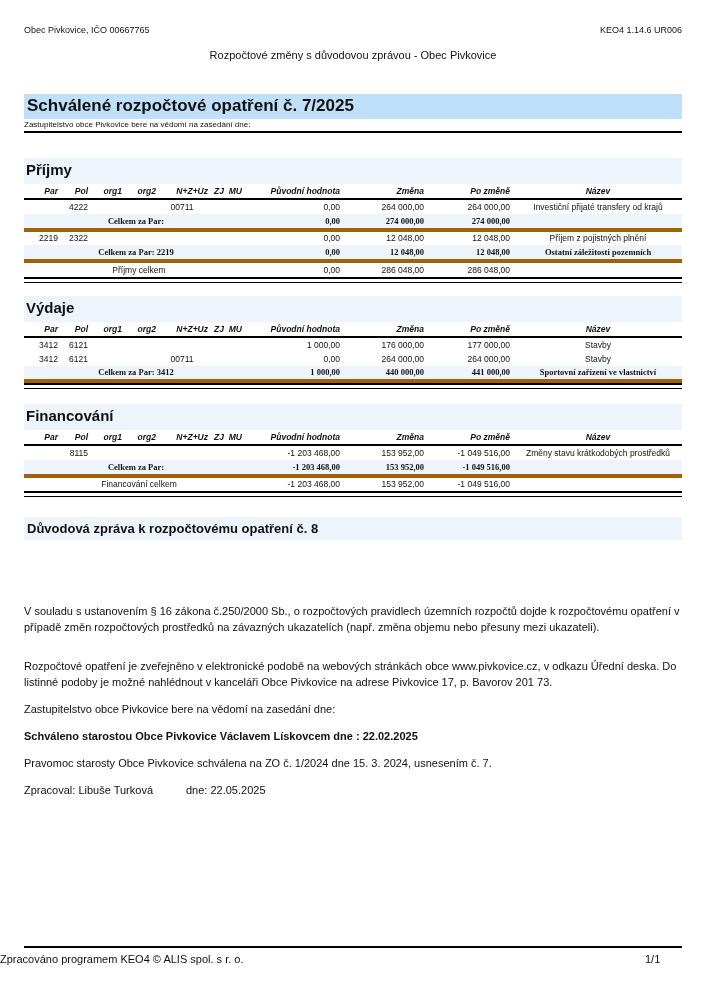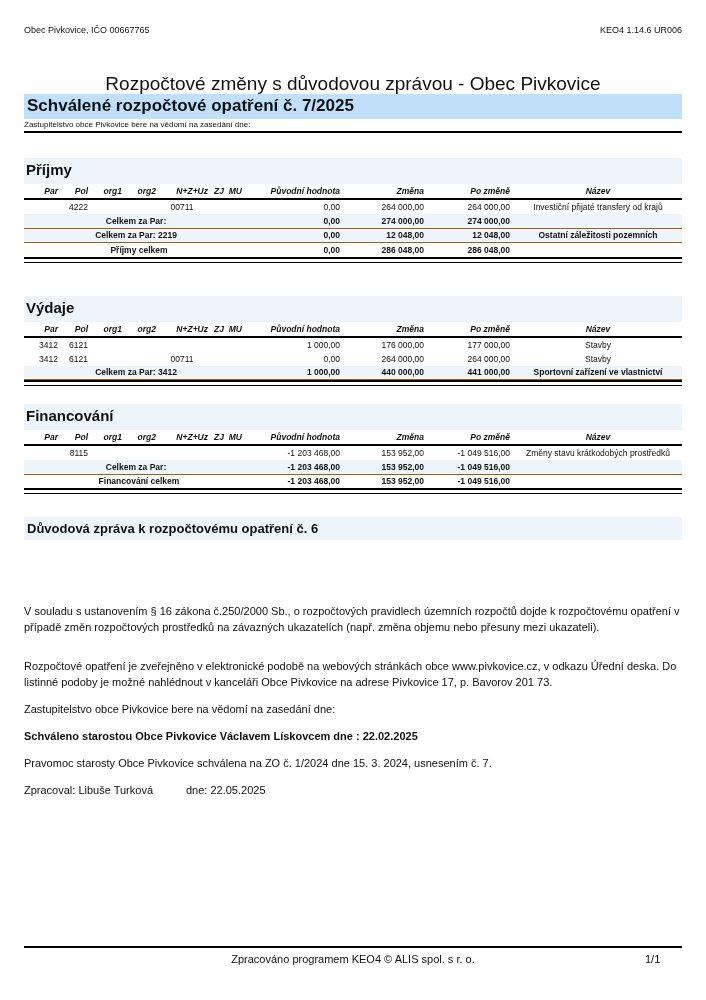--- a/index.html
+++ b/index.html
@@ -1,50 +1,50 @@
 <!DOCTYPE html>
 <html><head>
 <meta charset="utf-8">
 <style>
   html, body { margin: 0; padding: 0; background: #ffffff; }
   body { width: 706px; height: 1000px; position: relative; overflow: hidden;
          font-family: "Liberation Sans", sans-serif; color: #111; }
   .abs { position: absolute; }
   .hdr-left { left: 24px; top: 25px; font-size: 9px; }
   .hdr-right { right: 24px; top: 25px; font-size: 9px; text-align: right; }
-  .doc-title { left: 0; width: 706px; top: 49px; text-align: center; font-size: 19px; margin-top: 24px; }
+  .doc-title { left: 0; width: 706px; top: 49px; text-align: center; font-size: 11px; }
   .main-band { left: 24px; top: 94px; width: 658px; height: 25px; background: #c0e0fa; }
   .main-title { left: 27px; top: 96px; font-size: 17px; font-weight: bold; }
   .main-sub { left: 24px; top: 120px; font-size: 8px; }
   .main-rule { left: 24px; top: 131px; width: 658px; height: 0; border-top: 2px solid #000; }
 
   .section { position: absolute; left: 24px; width: 658px; }
   .sec-band { height: 26px; background: #eef4fc; position: relative; }
   .sec-title { position: absolute; left: 2px; top: 3px; font-size: 15px; font-weight: bold; }
   table.grid { border-collapse: collapse; width: 658px; table-layout: fixed; font-size: 8.5px; }
   table.grid th { font-style: italic; font-weight: bold; height: 14px; padding: 0; white-space: nowrap; }
   table.grid thead tr { border-bottom: 2px solid #000; }
   table.grid td { height: 13.8px; padding: 0; white-space: nowrap; overflow: hidden; }
   .r { text-align: right; }
   .l { text-align: center; }
   .c { text-align: center; }
   tr.sum td { font-weight: bold; background: #eef4fc; }
-  tr.sum { border-bottom: 1px solid #a16207; }
-  tr.tot td { font-weight: bold; }
+  tr.sum { border-bottom: 4px solid #a16207; font-family: Liberation Serif, serif; }
+  tr.tot td { font-weight: normal; }
   .double { height: 3px; border-top: 2px solid #000; border-bottom: 1px solid #000; }
   .pl { padding-left: 4px !important; }
   .span-lbl { padding-left: 6px !important; }
   .tot-lbl { padding-left: 12px !important; }
 
   .reason-band { left: 24px; top: 517px; width: 658px; height: 23px; background: #eef4fc; }
   .reason-title { left: 27px; top: 521px; font-size: 13px; font-weight: bold; }
   .para { left: 24px; width: 660px; font-size: 11px; line-height: 15.5px; }
   .bold { font-weight: bold; }
   .foot-rule { left: 24px; top: 946px; width: 658px; height: 0; border-top: 2px solid #000; }
-  .foot-text { left: 0; width: 706px; top: 953px; text-align: center; font-size: 11px; }
+  .foot-text { left: 0; width: 706px; top: 953px; text-align: left; font-size: 11px; }
   .foot-page { left: 645px; top: 953px; font-size: 11px; }
 </style>
 </head>
 <body>
 
 <div class="abs hdr-left">Obec Pivkovice, IČO 00667765</div>
 <div class="abs hdr-right">KEO4 1.14.6 UR006</div>
 <div class="abs doc-title">Rozpočtové změny s důvodovou zprávou - Obec Pivkovice</div>
 
 <div class="abs main-band"></div>
@@ -99,20 +99,33 @@
         <td class="r">264 000,00</td>
         <td class="l pl">Investiční přijaté transfery od krajů</td>
         </tr>
         <tr class="sum">
         <td colspan="7" class="l span-lbl">Celkem za Par:</td>
         <td class="r">0,00</td>
         <td class="r">274 000,00</td>
         <td class="r">274 000,00</td>
         <td class="l pl"></td>
         </tr>
+        <tr>
+        <td class="r">2219</td>
+        <td class="r">2322</td>
+        <td class="l pl"></td>
+        <td class="l"></td>
+        <td class="c"></td>
+        <td></td>
+          <td></td>
+        <td class="r">0,00</td>
+        <td class="r">12 048,00</td>
+        <td class="r">12 048,00</td>
+        <td class="l pl">Příjem z pojistných plnění</td>
+        </tr>
         <tr class="sum">
         <td colspan="7" class="l span-lbl">Celkem za Par: 2219</td>
         <td class="r">0,00</td>
         <td class="r">12 048,00</td>
         <td class="r">12 048,00</td>
         <td class="l pl">Ostatní záležitosti pozemních</td>
         </tr>
         <tr class="tot">
       <td colspan="7" class="l tot-lbl">Příjmy celkem</td>
       <td class="r">0,00</td>
@@ -255,21 +268,21 @@
       <td class="r">153 952,00</td>
       <td class="r">-1 049 516,00</td>
       <td></td>
         </tr>
       </tbody>
     </table>
     <div class="double"></div>
   </div>
 
 <div class="abs reason-band"></div>
-<div class="abs reason-title">Důvodová zpráva k rozpočtovému opatření č. 6</div>
+<div class="abs reason-title">Důvodová zpráva k rozpočtovému opatření č. 8</div>
 
 <div class="abs para" style="top:604px;">V souladu s ustanovením § 16 zákona č.250/2000 Sb., o rozpočtových pravidlech územních rozpočtů dojde k rozpočtovému opatření v případě změn rozpočtových prostředků na závazných ukazatelích (např. změna objemu nebo přesuny mezi ukazateli).</div>
 <div class="abs para" style="top:659px;">Rozpočtové opatření je zveřejněno v elektronické podobě na webových stránkách obce www.pivkovice.cz,  v odkazu Úřední deska. Do listinné podoby je možné nahlédnout v kanceláři Obce Pivkovice na adrese Pivkovice 17, p. Bavorov 201 73.</div>
 <div class="abs para" style="top:702px;">Zastupitelstvo obce Pivkovice bere na vědomí na zasedání dne:</div>
 <div class="abs para bold" style="top:729px;">Schváleno starostou Obce Pivkovice Václavem Lískovcem dne : 22.02.2025</div>
 <div class="abs para" style="top:756px;">Pravomoc starosty Obce Pivkovice schválena na ZO č. 1/2024 dne 15. 3. 2024, usnesením č. 7.</div>
 <div class="abs para" style="top:783px; width:auto;">Zpracoval: Libuše Turková</div>
 <div class="abs para" style="top:783px; left:186px; width:auto;">dne: 22.05.2025</div>
 
 <div class="abs foot-rule"></div>

